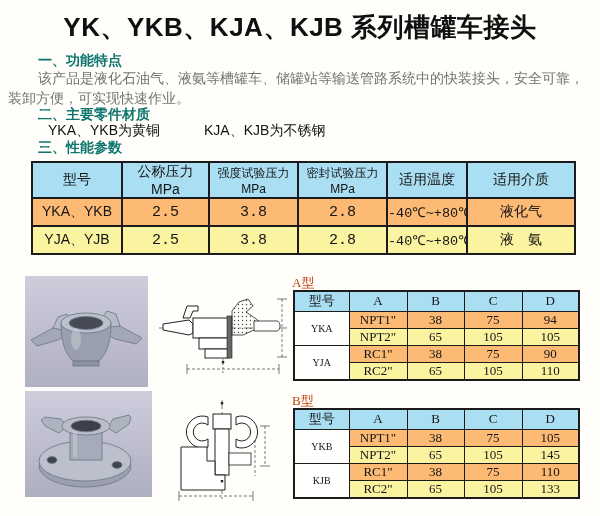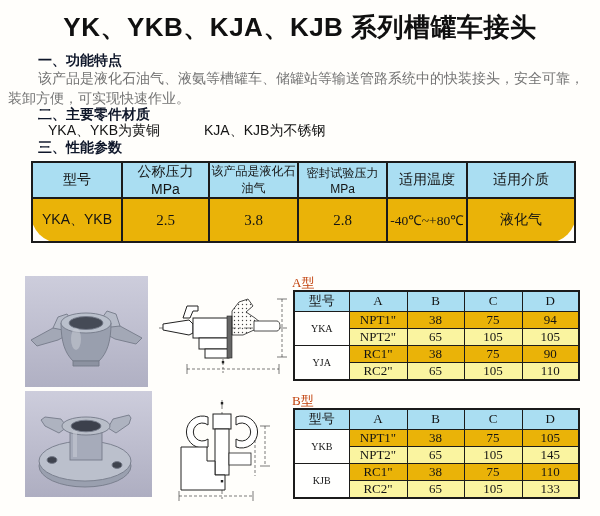--- a/index.html
+++ b/index.html
@@ -13,43 +13,43 @@
   }
 
   .page-title {
     position:absolute; top:10px; left:0; width:600px;
     text-align:center; font-size:26px; font-weight:bold;
     letter-spacing:0.5px; color:#101010;
   }
 
   .sec-heading {
     position:absolute; left:38px;
-    color:#0f172a; font-weight:bold; font-size:14px;
+    color:#0f766e; font-weight:bold; font-size:14px;
   }
   #sec1 { top:52px; }
   #sec2 { top:106px; }
   #sec3 { top:139px; }
   #sec4 { top:250px;margin-top:43px; }
 
   .para {
     position:absolute; left:8px; top:68px; width:586px;
     font-size:14px; line-height:20px; text-indent:30px; color:#737373;
   }
   .materials { position:absolute; left:48px; top:122px; font-size:14px; }
   .materials .gap { display:inline-block; width:44px; }
 
-  table { border-collapse:collapse; position:absolute; table-layout:fixed; background:#eab308;border-radius:29px; }
+  table { border-collapse:collapse; position:absolute; table-layout:fixed; background:#fdba74; }
   th,td { text-align:center; vertical-align:middle; overflow:hidden; }
 
   .perf { left:31px; top:161px; width:543px; border:2px solid #1b1b1b; }
   .perf th,.perf td { border:2px solid #1b1b1b; }
   .perf th { background:#aadef2; font-weight:normal; font-size:14px; height:29px; }
   .perf th.sm { font-size:12px; }
-  .perf td { height:44px; font-size:14px; }
-  .perf td.num,.perf td.tmp { font-family:Liberation Serif, serif; font-size:15px; }
+  .perf td { height:28px; font-size:14px; }
+  .perf td.num,.perf td.tmp { font-family:Liberation Mono, monospace; font-size:15px; }
   .perf td.tmp { font-size:13.5px; }
   .perf tr.yellow td { background:#faf4a0; }
 
   .dim { width:285px; border:2px solid #1b1b1b; }
   .dim th,.dim td { border:1px solid #1b1b1b; }
   .dim th { background:#aadef2; font-weight:normal; height:20px; font-size:13px; }
   .dim th.lat,.dim td { font-family:"Liberation Serif","DejaVu Serif",serif; }
   .dim td { height:17px; font-size:13px; }
   .dim td.model { font-size:10px; background:#fffffe; }
   .dim tr.yellow td { background:#faf4a0; }
@@ -91,32 +91,40 @@
       <col style="width:87px">
       <col style="width:89px">
       <col style="width:89px">
       <col style="width:80px">
       <col style="width:108px">
     </colgroup>
   <tbody>
       <tr>
     <th>型号</th>
     <th>公称压力 MPa</th>
-    <th class="sm">该产品是液化石油气</th>
+    <th class="sm">强度试验压力MPa</th>
     <th class="sm">密封试验压力MPa</th>
     <th>适用温度</th>
     <th>适用介质</th>
   </tr>
   <tr>
     <td>YKA、YKB</td>
     <td class="num">2.5</td>
     <td class="num">3.8</td>
     <td class="num">2.8</td>
     <td class="tmp">-40℃~+80℃</td>
     <td>液化气</td>
+  </tr>
+  <tr class="yellow">
+    <td>YJA、YJB</td>
+    <td class="num">2.5</td>
+    <td class="num">3.8</td>
+    <td class="num">2.8</td>
+    <td class="tmp">-40℃~+80℃</td>
+    <td>液　氨</td>
   </tr>
 </tbody>
   </table>
 
 <div class="sec-heading" id="sec4">四、主要尺寸</div>
 
 <svg class="photo" id="photoA" viewBox="0 0 123 111">
   <defs>
     <linearGradient id="pbg1" x1="0" y1="0" x2="0" y2="1">
       <stop offset="0" stop-color="#cdcddc"></stop>

